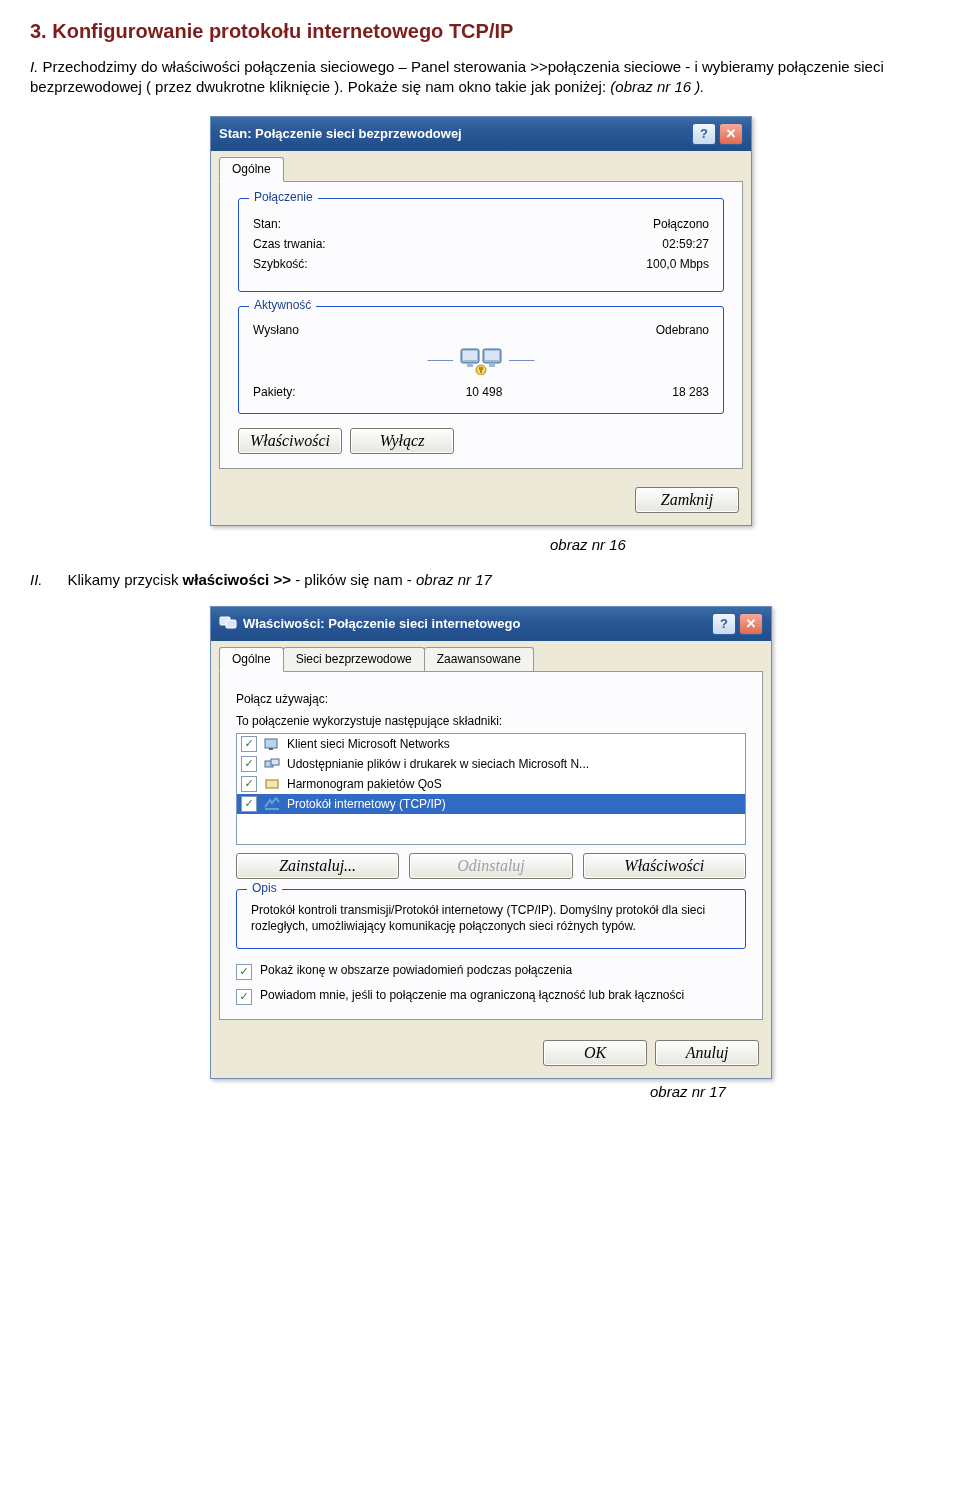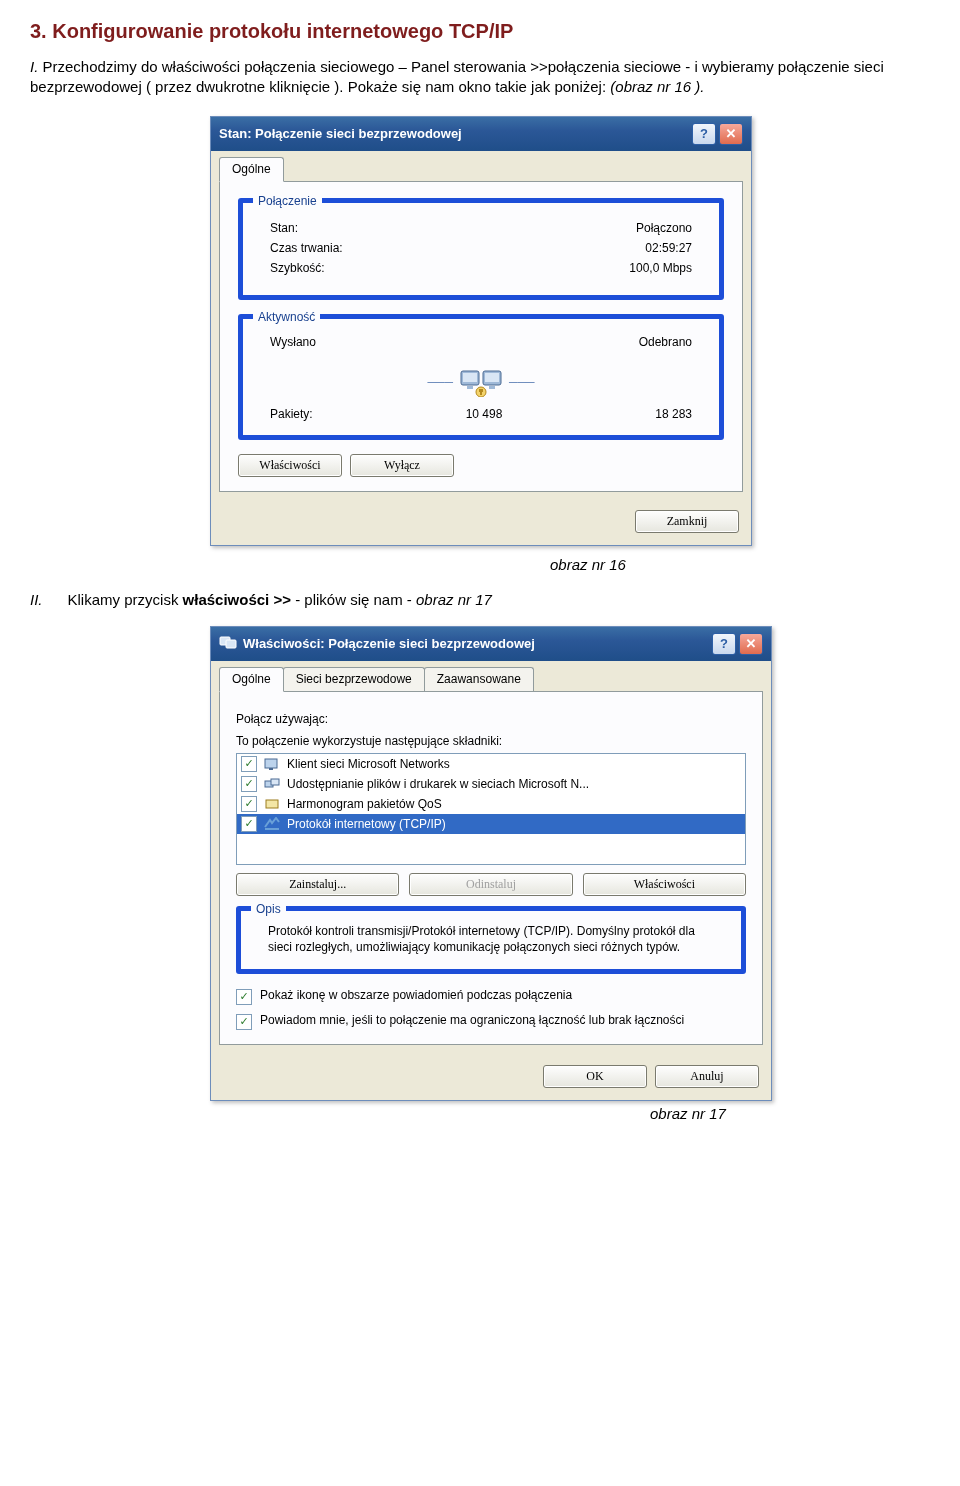--- a/index.html
+++ b/index.html
@@ -79,23 +79,23 @@
     border-bottom:1px solid #fcfcfe;
     margin-bottom:-1px;
   }
   .tabpanel {
     border:1px solid #919b9c;
     margin:0 8px 10px 8px;
     background:#fcfcfe;
     padding:16px 18px 14px;
   }
   .group {
-    border:5px solid #1d4ed8;
+    border:1px solid #1d4ed8;
     border-radius:3px;
-    padding:12px 27px 14px;
+    padding:12px 14px 14px;
     margin-bottom:14px;
     position:relative;
   }
   .group-title {
     position:absolute;
     top:-9px; left:10px;
     background:#fcfcfe;
     padding:0 5px;
     color:#19418f;
     font-size:12px;
@@ -104,21 +104,21 @@
     display:flex;
     justify-content:space-between;
     align-items:center;
     margin:6px 0;
   }
   .row .label { color:#000; }
   .row .value { color:#000; }
   .act-header {
     display:flex;
     justify-content:space-between;
-    margin:4px 0 16px;
+    margin:4px 0 6px;
     align-items:flex-end;
   }
   .act-header span { width:33%; text-align:center; }
   .act-header span:first-child{text-align:left;}
   .act-header span:last-child{text-align:right;}
   .act-line {
     display:flex;align-items:center;justify-content:center;
     margin:2px 0 8px;
     color:#5a7db4;
   }
@@ -133,22 +133,23 @@
     justify-content:space-between;
     margin-top:6px;
   }
   .xp-button {
     min-width:104px;
     padding:3px 4px;
     background:linear-gradient(#fefefe,#e6e6de);
     border:1px solid #7a7a6e;
     border-radius:3px;
     font-family:Tahoma;
-    font-size:12px;
+    font-size:16px;
     box-shadow: inset 0 0 0 1px #fff;
+    font-style: italic;
   }
   .xp-button.disabled { color:#a0a0a0; }
   .btn-row { display:flex; gap:8px; margin-top:8px;}
   .close-row { display:flex; justify-content:flex-end; padding:8px 12px 12px;}
   .caption {
     font-style: italic;
     font-size: 15px;
     margin: 4px 0 18px 0;
   }
   
@@ -289,21 +290,21 @@
 
 <div class="win-dialog win2">
   <div class="titlebar">
     <span style="display:flex;align-items:center;gap:6px;">
       <span>
         <svg width="18" height="16" viewBox="0 0 18 16">
             <rect x="1" y="3" width="10" height="8" rx="1" fill="#d9e6f5" stroke="#fff"></rect>
             <rect x="7" y="6" width="10" height="8" rx="1" fill="#d9e6f5" stroke="#fff"></rect>
           </svg>
       </span>
-      <span>Właściwości: Połączenie sieci bezprzewodowej</span>
+      <span>Właściwości: Połączenie sieci internetowego</span>
     </span>
     <div class="titlebar-right">
       <div class="tb-btn">?</div>
       <div class="tb-btn close">✕</div>
     </div>
   </div>
   <div class="tabs">
     <div class="tab active">Ogólne</div>
     <div class="tab">Sieci bezprzewodowe</div>
     <div class="tab">Zaawansowane</div>

